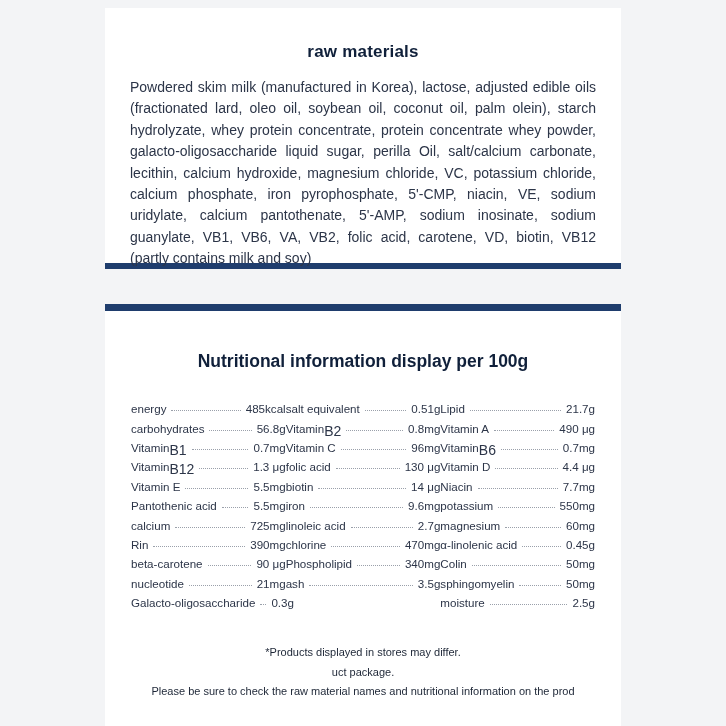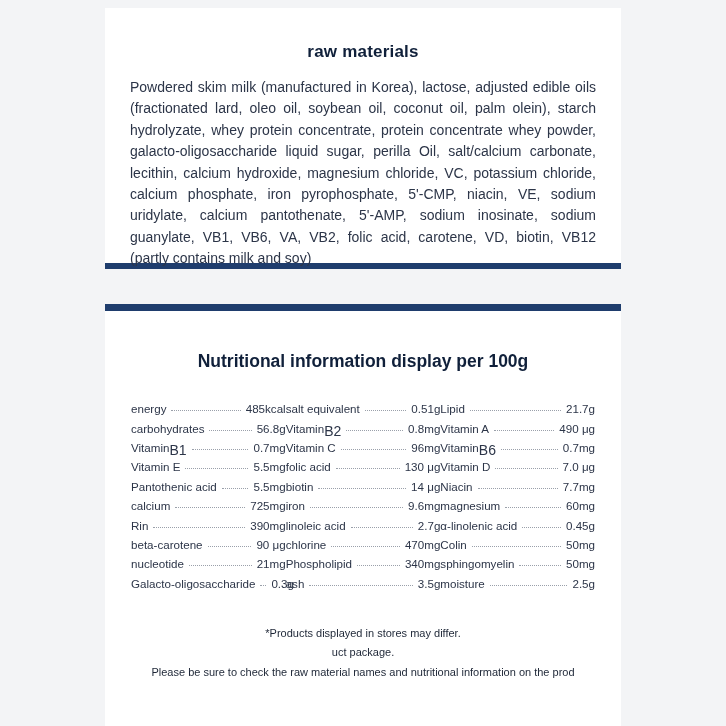--- a/index.html
+++ b/index.html
@@ -116,20 +116,25 @@
               <span class="lab">carbohydrates</span>
               <span class="leader"></span>
               <span class="val">56.8g</span>
             </div>
             <div class="nutri-row">
               <span class="lab">Vitamin<sub>B1</sub></span>
               <span class="leader"></span>
               <span class="val">0.7mg</span>
             </div>
             <div class="nutri-row">
+              <span class="lab">Vitamin<sub>B12</sub></span>
+              <span class="leader"></span>
+              <span class="val">1.3 μg</span>
+            </div>
+            <div class="nutri-row">
               <span class="lab">Vitamin E</span>
               <span class="leader"></span>
               <span class="val">5.5mg</span>
             </div>
             <div class="nutri-row">
               <span class="lab">Pantothenic acid</span>
               <span class="leader"></span>
               <span class="val">5.5mg</span>
             </div>
             <div class="nutri-row">
@@ -222,26 +227,31 @@
               <span class="val">490 μg</span>
             </div>
             <div class="nutri-row">
               <span class="lab">Vitamin<sub>B6</sub></span>
               <span class="leader"></span>
               <span class="val">0.7mg</span>
             </div>
             <div class="nutri-row">
               <span class="lab">Vitamin D</span>
               <span class="leader"></span>
-              <span class="val">7.0 μg</span>
+              <span class="val">4.4 μg</span>
             </div>
             <div class="nutri-row">
               <span class="lab">Niacin</span>
               <span class="leader"></span>
               <span class="val">7.7mg</span>
+            </div>
+            <div class="nutri-row">
+              <span class="lab">potassium</span>
+              <span class="leader"></span>
+              <span class="val">550mg</span>
             </div>
             <div class="nutri-row">
               <span class="lab">magnesium</span>
               <span class="leader"></span>
               <span class="val">60mg</span>
             </div>
             <div class="nutri-row">
               <span class="lab">α-linolenic acid</span>
               <span class="leader"></span>
               <span class="val">0.45g</span>

